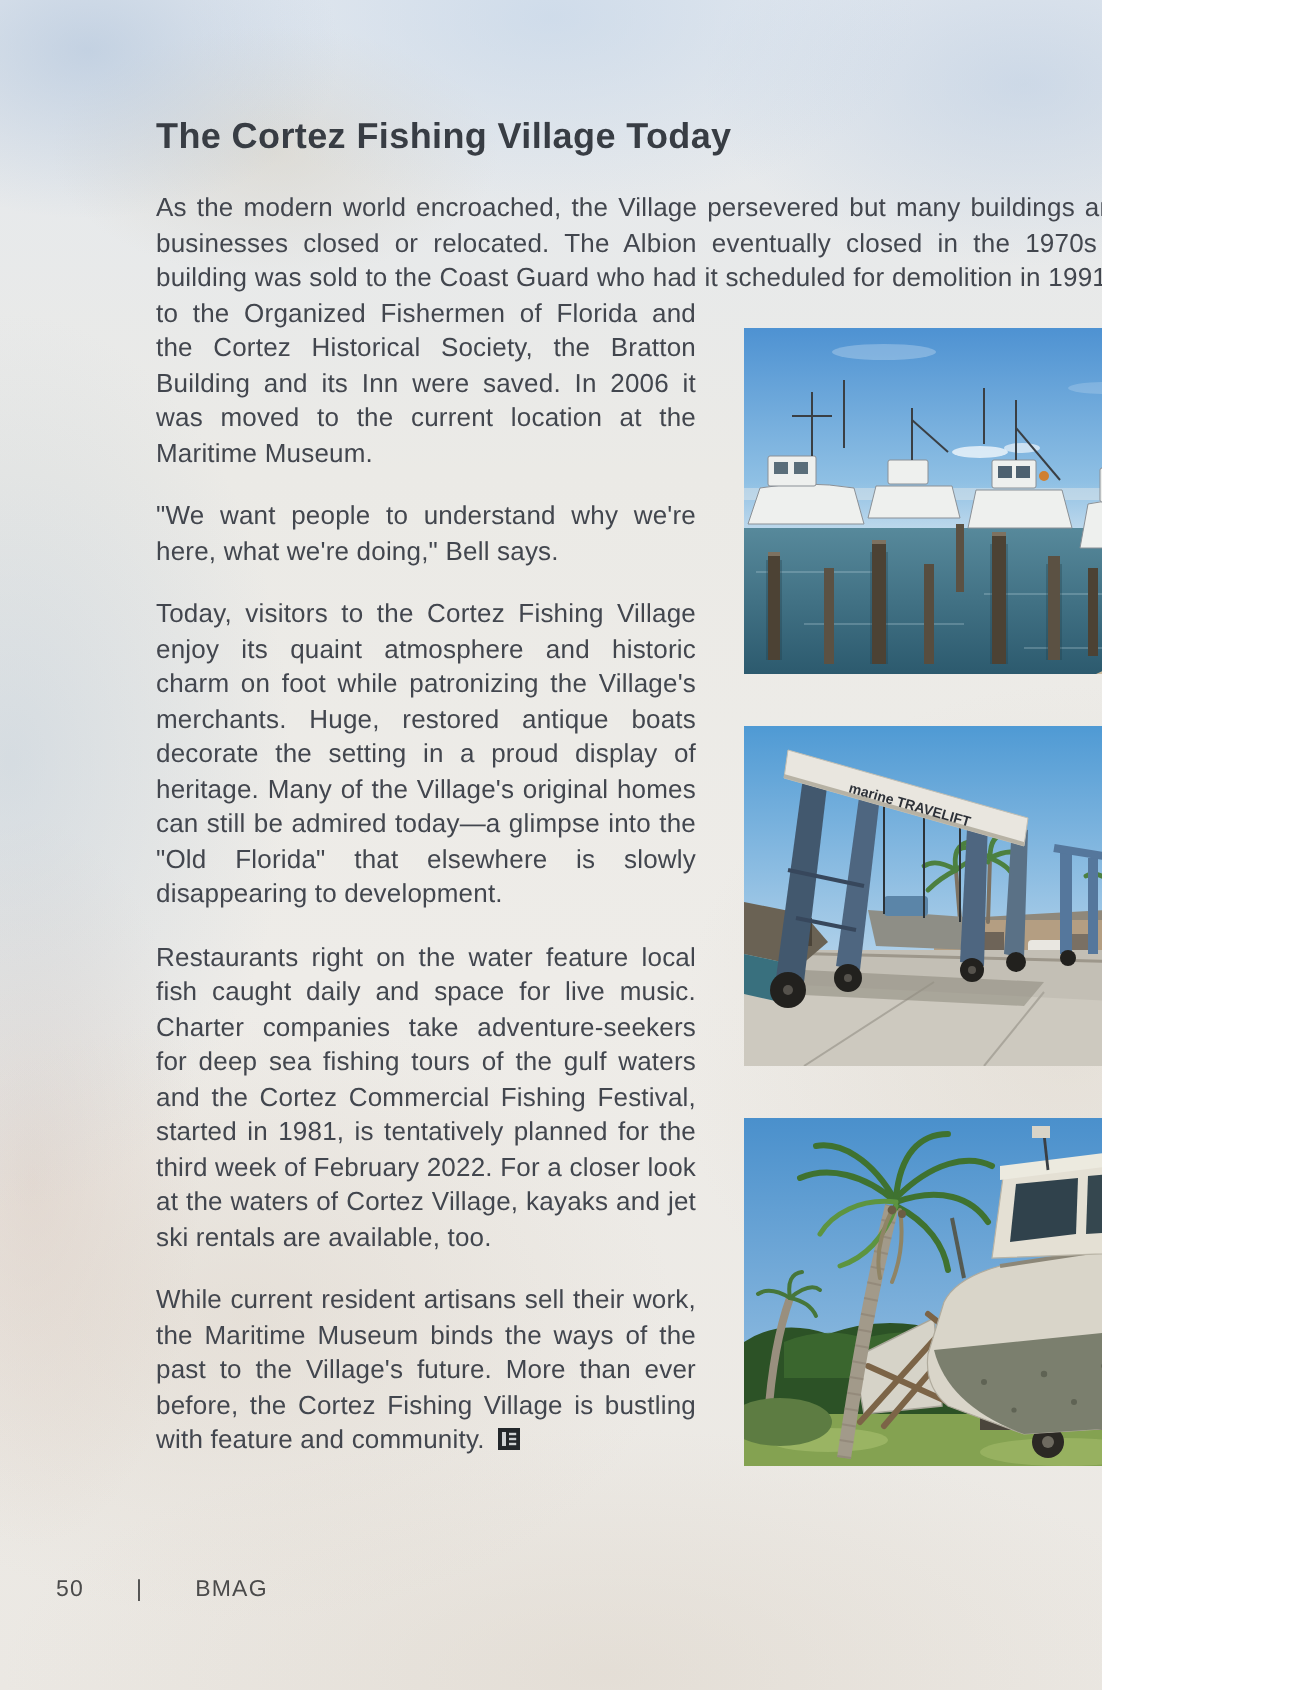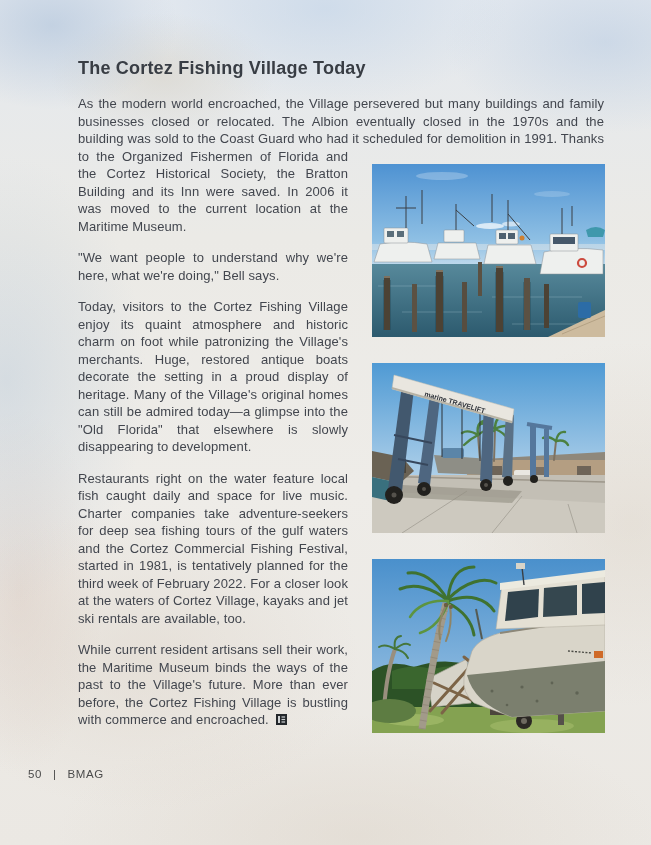--- a/index.html
+++ b/index.html
@@ -1,21 +1,21 @@
 <!DOCTYPE html>
 <html><head>
 <meta charset="utf-8">
 <style>
   html,body{margin:0;padding:0;}
   body{
     width:651px;height:845px;overflow:hidden;
     font-family:"Liberation Sans","DejaVu Sans",sans-serif;
   }
   .page{
-    position:relative;width:651px;height:845px;overflow:hidden;
+    position:relative;width:551px;height:845px;overflow:hidden;
     background-color:#edebe7;
     background-image:
       radial-gradient(ellipse 180px 120px at 8% 3%, rgba(168,190,216,0.55), rgba(168,190,216,0) 70%),
       radial-gradient(ellipse 260px 140px at 50% 1%, rgba(193,211,231,0.60), rgba(193,211,231,0) 70%),
       radial-gradient(ellipse 230px 130px at 93% 5%, rgba(180,200,224,0.50), rgba(180,200,224,0) 70%),
       radial-gradient(ellipse 160px 90px at 25% 9%, rgba(210,203,188,0.45), rgba(210,203,188,0) 70%),
       radial-gradient(ellipse 200px 320px at 1% 45%, rgba(170,192,214,0.35), rgba(170,192,214,0) 70%),
       radial-gradient(ellipse 120px 260px at 3% 70%, rgba(214,196,186,0.40), rgba(214,196,186,0) 70%),
       radial-gradient(ellipse 300px 210px at 22% 78%, rgba(216,204,190,0.35), rgba(216,204,190,0) 72%),
       radial-gradient(ellipse 280px 260px at 97% 62%, rgba(212,200,184,0.32), rgba(212,200,184,0) 70%),
@@ -32,21 +32,21 @@
   .image-col figure{margin:0 0 26px 0;padding:0;width:233px;}
   .image-col figure:last-child{margin-bottom:0;}
   .photo{display:block;width:233px;background:#9db8cc;}
   .body-text p{
     margin:0 0 14px 0;font-size:13px;line-height:17.5px;color:#42464e;
     text-align:justify;letter-spacing:.1px;
   }
   .body-text p.narrow{margin-right:257px;}
   .endmark{display:inline-block;width:11px;height:11px;vertical-align:-1px;margin-left:3px;}
   .footer{
-    position:absolute;left:28px;top:768px;display:flex;align-items:center;gap:11px;
+    position:absolute;left:28px;top:789px;display:flex;align-items:center;gap:26px;
     font-size:11.5px;color:#4b4b4b;letter-spacing:.6px;
   }
 </style>
 </head>
 <body>
 
 <div class="page">
   <div class="content">
     <h1 class="title">The Cortez Fishing Village Today</h1>
 
@@ -315,21 +315,21 @@
           </g>
         </svg>
       </figure>
     </aside>
 
     <div class="body-text">
       <p>As the modern world encroached, the Village persevered but many buildings and family businesses closed or relocated. The Albion eventually closed in the 1970s and the building was sold to the Coast Guard who had it scheduled for demolition in 1991. Thanks to the Organized Fishermen of Florida and the Cortez Historical Society, the Bratton Building and its Inn were saved. In 2006 it was moved to the current location at the Maritime Museum.</p>
       <p>"We want people to understand why we're here, what we're doing," Bell says.</p>
       <p>Today, visitors to the Cortez Fishing Village enjoy its quaint atmosphere and historic charm on foot while patronizing the Village's merchants. Huge, restored antique boats decorate the setting in a proud display of heritage. Many of the Village's original homes can still be admired today—a glimpse into the "Old Florida" that elsewhere is slowly disappearing to development.</p>
       <p>Restaurants right on the water feature local fish caught daily and space for live music. Charter companies take adventure-seekers for deep sea fishing tours of the gulf waters and the Cortez Commercial Fishing Festival, started in 1981, is tentatively planned for the third week of February 2022. For a closer look at the waters of Cortez Village, kayaks and jet ski rentals are available, too.</p>
-      <p class="narrow"><span>While current resident artisans sell their work, the Maritime Museum binds the ways of the past to the Village's future. More than ever before, the Cortez Fishing Village is bustling with commerce and encroached.</span>
+      <p class="narrow"><span>While current resident artisans sell their work, the Maritime Museum binds the ways of the past to the Village's future. More than ever before, the Cortez Fishing Village is bustling with feature and community.</span>
         <svg class="endmark" viewBox="0 0 11 11">
           <rect x="0" y="0" width="11" height="11" fill="#23272b"></rect>
           <rect x="2" y="2" width="2" height="7" fill="#cfd2d4"></rect>
           <rect x="5.5" y="2.4" width="3.6" height="1.2" fill="#cfd2d4"></rect>
           <rect x="5.5" y="4.9" width="3.6" height="1.2" fill="#cfd2d4"></rect>
           <rect x="5.5" y="7.4" width="3.6" height="1.2" fill="#cfd2d4"></rect>
         </svg>
       </p>
     </div>
   </div>

